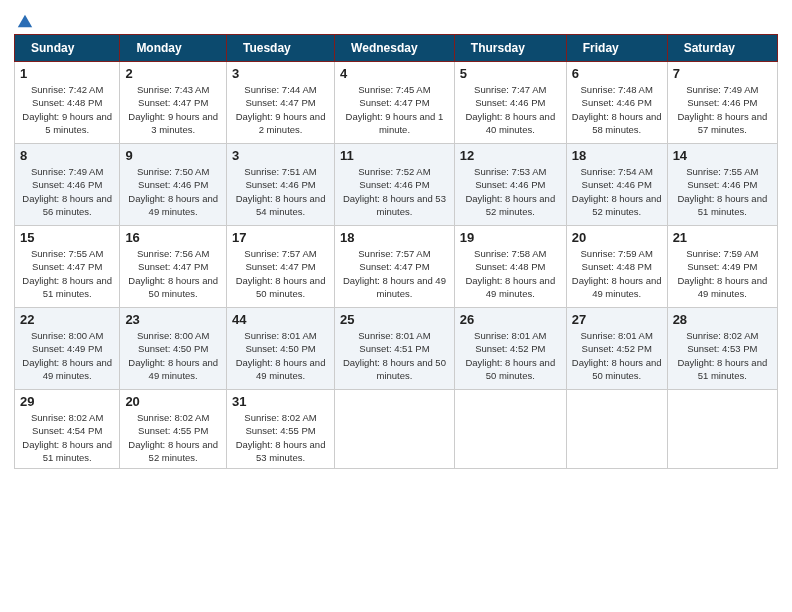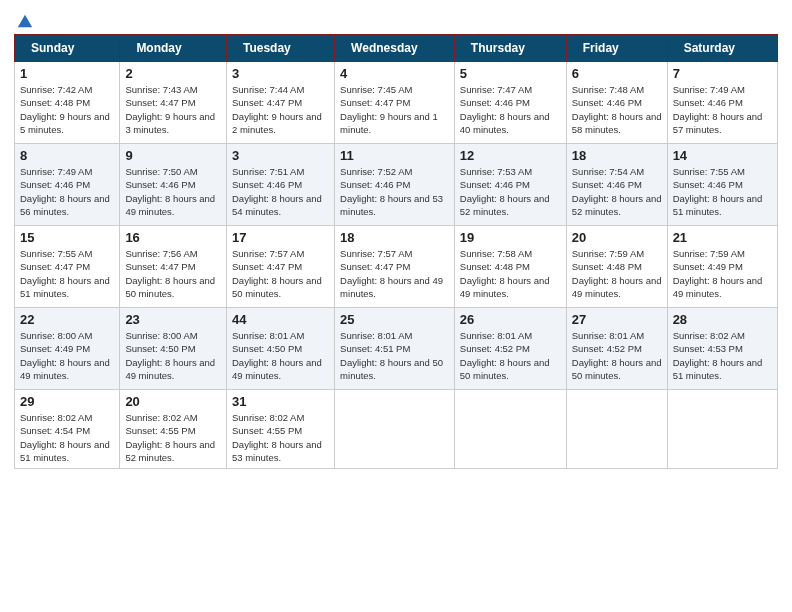--- a/index.html
+++ b/index.html
@@ -80,20 +80,21 @@
       font-size: 13px;
       font-weight: bold;
       color: #222;
       display: block;
       margin-bottom: 2px;
     }
     .day-info {
       font-size: 9.5px;
       color: #333;
       line-height: 1.4;
+      text-align: center;
     }
     .empty-cell {
       background: #fff !important;
     }
     .last-row td {
       height: 70px;
     }
   </style>
 </head>
 <body>

